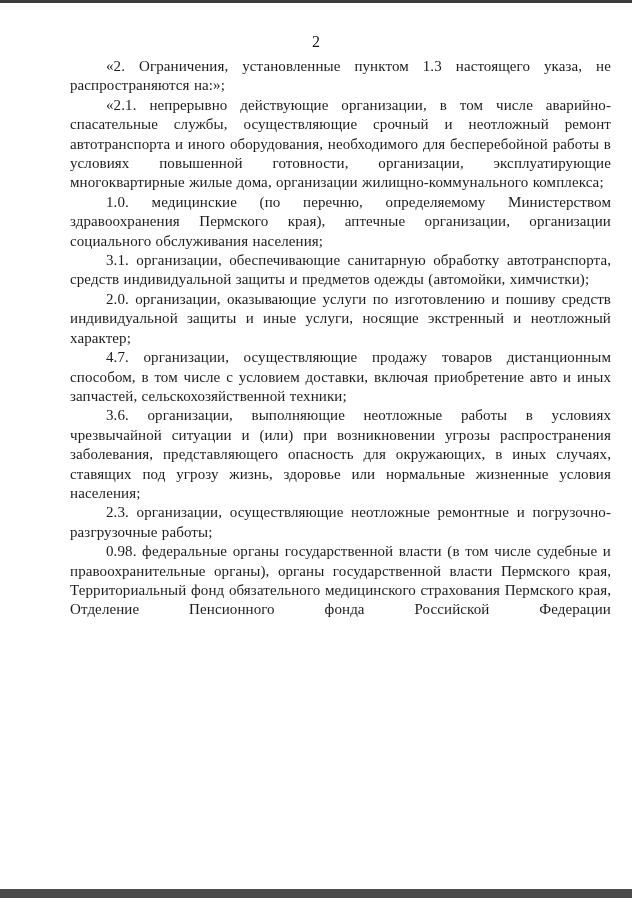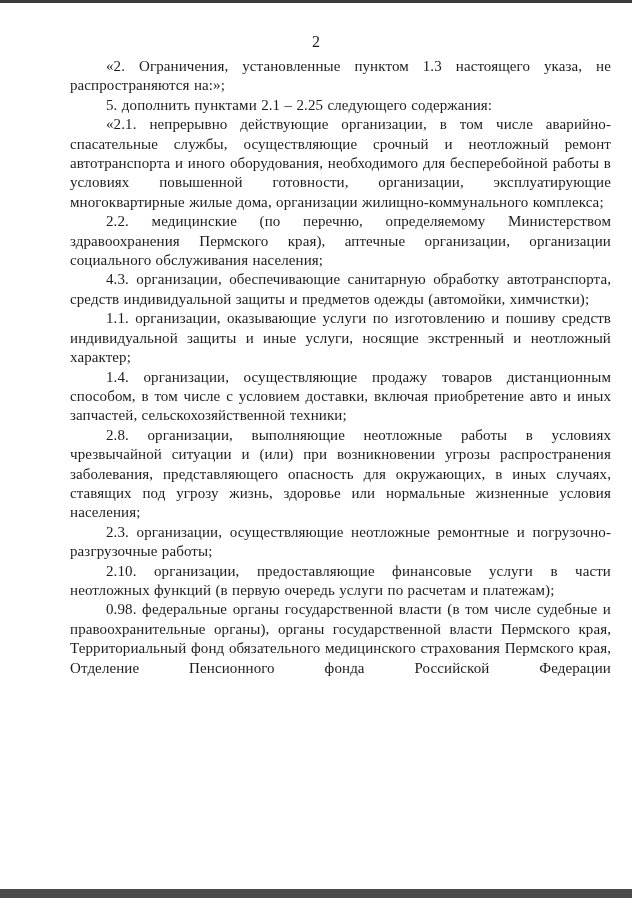--- a/index.html
+++ b/index.html
@@ -64,25 +64,23 @@
   }
 </style>
 </head>
 <body>
 
 <div class="page">
   <div class="top-rule"></div>
   <div class="page-number">2</div>
   <div class="content">
       <p class="para">«2. Ограничения, установленные пунктом 1.3 настоящего указа, не распространяются на:»;</p>
-      <p class="para">5. дополнить пунктами 2.1 – 2.25 следующего содержания:</p>
       <p class="para">«2.1. непрерывно действующие организации, в том числе аварийно-спасательные службы, осуществляющие срочный и неотложный ремонт автотранспорта и иного оборудования, необходимого для бесперебойной работы в условиях повышенной готовности, организации, эксплуатирующие многоквартирные жилые дома, организации жилищно-коммунального комплекса;</p>
-      <p class="para">2.2. медицинские (по перечню, определяемому Министерством здравоохранения Пермского края), аптечные организации, организации социального обслуживания населения;</p>
-      <p class="para">4.3. организации, обеспечивающие санитарную обработку автотранспорта, средств индивидуальной защиты и предметов одежды (автомойки, химчистки);</p>
-      <p class="para">1.1. организации, оказывающие услуги по изготовлению и пошиву средств индивидуальной защиты и иные услуги, носящие экстренный и неотложный характер;</p>
-      <p class="para">1.4. организации, осуществляющие продажу товаров дистанционным способом, в том числе с условием доставки, включая приобретение авто и иных запчастей, сельскохозяйственной техники;</p>
-      <p class="para">2.8. организации, выполняющие неотложные работы в условиях чрезвычайной ситуации и (или) при возникновении угрозы распространения заболевания, представляющего опасность для окружающих, в иных случаях, ставящих под угрозу жизнь, здоровье или нормальные жизненные условия населения;</p>
+      <p class="para">1.0. медицинские (по перечню, определяемому Министерством здравоохранения Пермского края), аптечные организации, организации социального обслуживания населения;</p>
+      <p class="para">3.1. организации, обеспечивающие санитарную обработку автотранспорта, средств индивидуальной защиты и предметов одежды (автомойки, химчистки);</p>
+      <p class="para">2.0. организации, оказывающие услуги по изготовлению и пошиву средств индивидуальной защиты и иные услуги, носящие экстренный и неотложный характер;</p>
+      <p class="para">4.7. организации, осуществляющие продажу товаров дистанционным способом, в том числе с условием доставки, включая приобретение авто и иных запчастей, сельскохозяйственной техники;</p>
+      <p class="para">3.6. организации, выполняющие неотложные работы в условиях чрезвычайной ситуации и (или) при возникновении угрозы распространения заболевания, представляющего опасность для окружающих, в иных случаях, ставящих под угрозу жизнь, здоровье или нормальные жизненные условия населения;</p>
       <p class="para">2.3. организации, осуществляющие неотложные ремонтные и погрузочно-разгрузочные работы;</p>
-      <p class="para">2.10. организации, предоставляющие финансовые услуги в части неотложных функций (в первую очередь услуги по расчетам и платежам);</p>
       <p class="para justify-last">0.98. федеральные органы государственной власти (в том числе судебные и правоохранительные органы), органы государственной власти Пермского края, Территориальный фонд обязательного медицинского страхования Пермского края, Отделение Пенсионного фонда Российской Федерации</p>
     </div>
   <div class="bottom-rule"></div>
 </div>
 
 </body></html>

